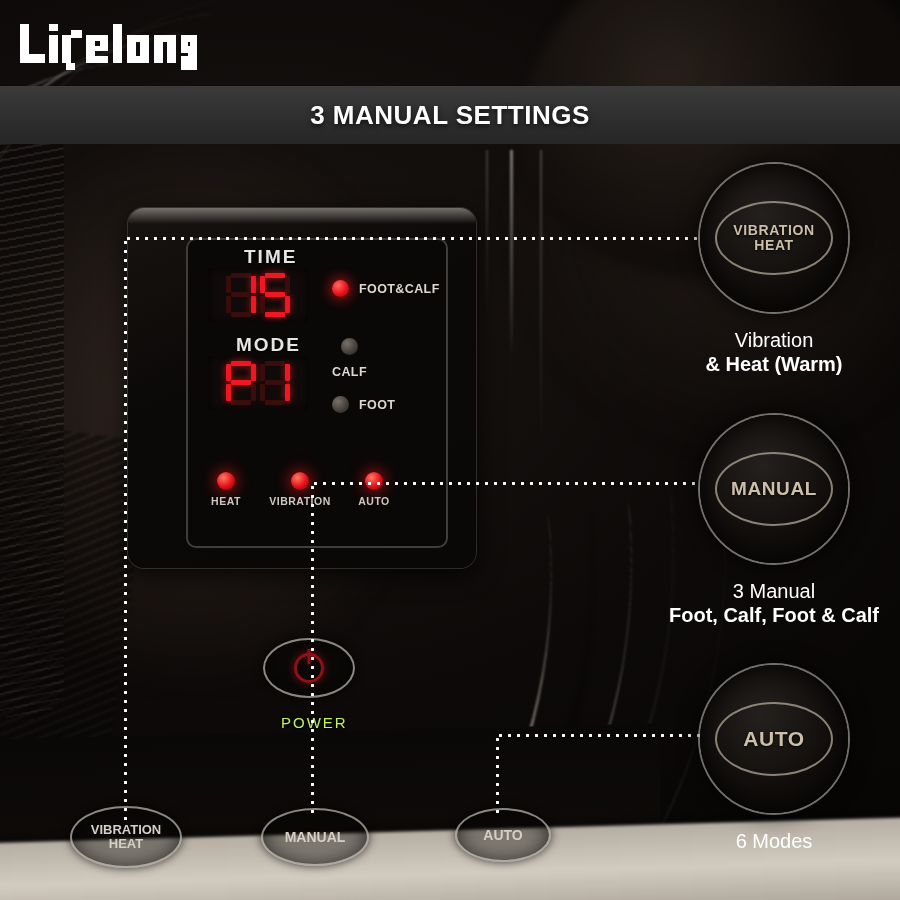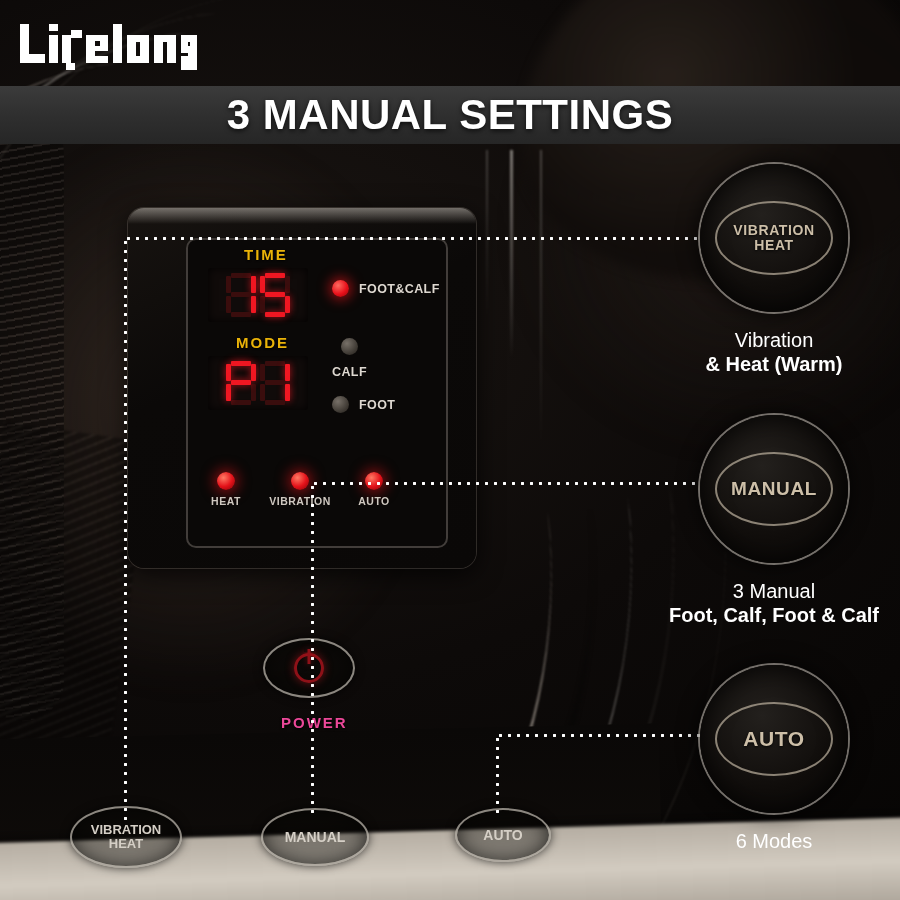--- a/index.html
+++ b/index.html
@@ -134,22 +134,22 @@
   }
   .panel-inner {
     position:absolute; left:58px; top:30px; width:262px; height:310px;
     border-radius:10px;
     background:#0a0807;
     box-shadow:inset 0 0 0 2px rgba(150,143,135,.40);
     overflow:hidden;
   }
 
   .pl-label {
-    position:absolute; color:#eab308; font-weight:bold; letter-spacing:2px;
-    font-size:15px; text-shadow:0 1px 2px #000;
+    position:absolute; color:#e5e5e5; font-weight:bold; letter-spacing:2px;
+    font-size:19px; text-shadow:0 1px 2px #000;
   }
   .seg-box {
     position:absolute; width:100px; height:54px;
     background:#100b0a; border-radius:3px;
     box-shadow:inset 0 0 10px rgba(0,0,0,.9);
     display:flex; align-items:center; justify-content:center; gap:4px;
   }
   .digit { position:relative; width:30px; height:44px; }
   .digit i {
     position:absolute; display:block; background:#3a0d0d; border-radius:1px;
@@ -202,21 +202,21 @@
   }
   .power-sym::after {
     content:""; position:absolute; left:50%; top:-7px; transform:translateX(-50%);
     width:3px; height:15px; background:#8e1118; box-shadow:0 0 6px rgba(190,24,32,.6);
   }
   .power-sym::before {
     content:""; position:absolute; left:50%; top:-10px; transform:translateX(-50%);
     width:10px; height:6px; background:#0a0807;
   }
   .power-label {
-    position:absolute; color:#ec4899; font-weight:bold; font-size:15px; letter-spacing:2px;
+    position:absolute; color:#bef264; font-weight:normal; font-size:15px; letter-spacing:2px;
     text-shadow:0 1px 3px #000;
   }
 
   
   .dot-h, .dot-v { position:absolute; }
   .dot-h {
     height:3px;
     background-image:radial-gradient(circle, #fff 1.4px, rgba(255,255,255,0) 1.6px);
     background-size:9px 3px; background-repeat:repeat-x;
   }
@@ -226,21 +226,21 @@
     background-size:3px 9px; background-repeat:repeat-y;
   }
 
   
   .header-bar {
     position:absolute; left:0; top:86px; width:900px; height:58px;
     background:linear-gradient(180deg,#3b3b3b 0%,#2f2f2f 50%,#262626 100%);
     display:flex; align-items:center; justify-content:center;
   }
   .header-bar .ttl {
-    color:#fff; font-weight:bold; font-size:42px; letter-spacing:.5px;
+    color:#fff; font-weight:bold; font-size:26px; letter-spacing:.5px;
     text-shadow:0 2px 5px rgba(0,0,0,.7);
   }
 
   
   .logo { position:absolute; left:18px; top:22px; }
   .logo svg { display:block; }
 
   
   .feature { position:absolute; width:220px; text-align:center; }
   .fcircle {

